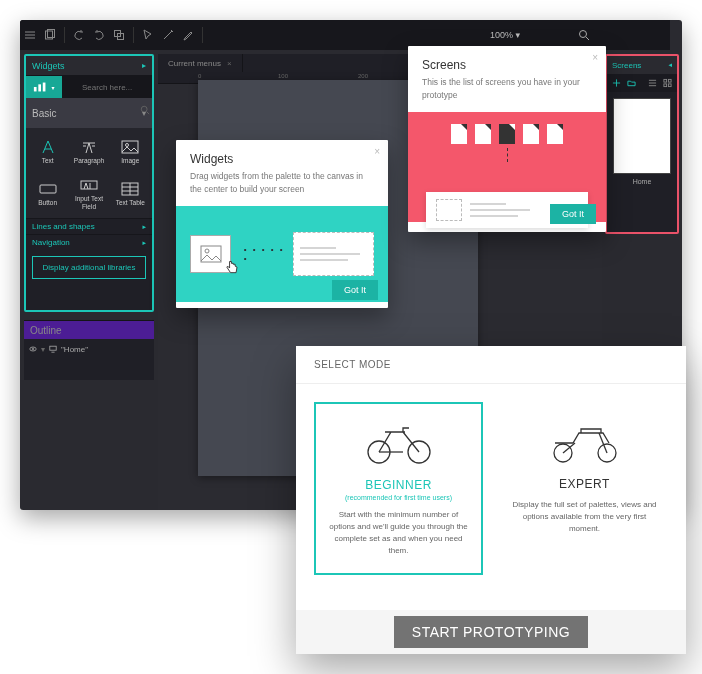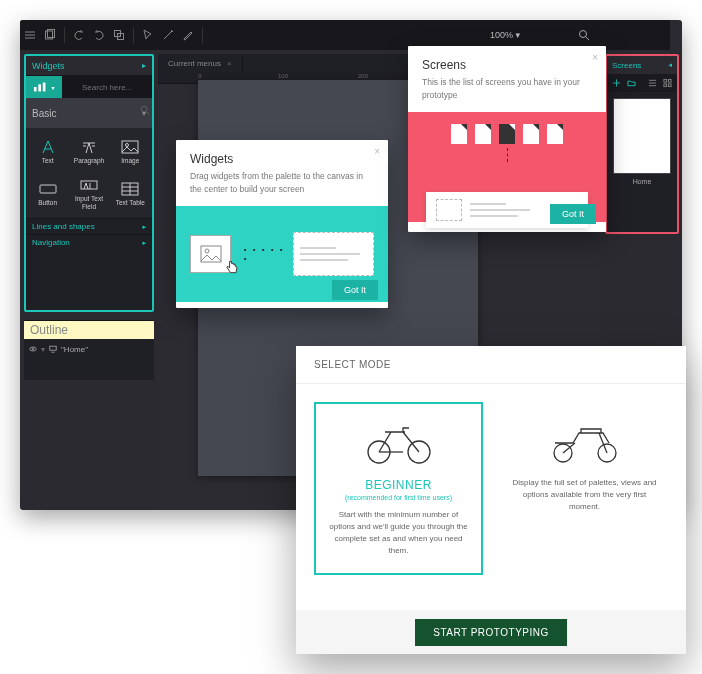--- a/index.html
+++ b/index.html
@@ -34,21 +34,21 @@
   .wicon{display:flex;flex-direction:column;align-items:center;justify-content:center;color:#ccc;font-size:6.5px;text-align:center;line-height:1.2}
   .wicon svg{width:18px;height:14px;stroke:#ccc;fill:none;margin-bottom:3px}
   .wicon .teal{stroke:#1cc6b7}
   .sec-row{height:16px;display:flex;align-items:center;padding:0 6px;color:#1cc6b7;font-size:8px;border-top:1px solid #16161b}
   .sec-row::after{content:"▸";margin-left:auto;color:#1cc6b7;font-size:7px}
   .wp-addl-wrap{padding:6px}
   .wp-addl{border:1px solid #1cc6b7;color:#1cc6b7;font-size:8px;text-align:center;padding:6px 0}
 
   
   .outline{position:absolute;left:4px;top:300px;width:130px;height:60px;background:#1f1f26;border-top:1px solid #141418}
-  .ol-head{height:18px;color:#888;font-size:12px;padding:0 6px;display:flex;align-items:center;background:#fef9c3}
+  .ol-head{height:18px;color:#888;font-size:10px;padding:0 6px;display:flex;align-items:center;background:#4c1d95}
   .ol-row{height:20px;display:flex;align-items:center;color:#aaa;font-size:8px;padding:0 5px;gap:4px}
   .ol-row svg{width:8px;height:8px;stroke:#aaa;fill:none}
 
   
   .tabs{position:absolute;left:138px;top:34px;right:80px;height:18px;background:#1f1f26;display:flex;align-items:center;color:#888;font-size:8px}
   .tab{padding:0 10px;height:18px;display:flex;align-items:center;border-right:1px solid #141418;gap:6px}
   .ruler{position:absolute;left:138px;top:52px;right:80px;height:12px;background:#1f1f26;border-bottom:1px solid #141418;color:#666;font-size:6px;overflow:hidden}
   .ruler span{position:absolute;top:1px}
 
   .canvas-area{position:absolute;left:138px;top:64px;right:80px;bottom:0;background:#2b2b31}
@@ -101,21 +101,21 @@
   .m-head{height:38px;border-bottom:1px solid #eee;display:flex;align-items:center;padding:12px 18px;color:#666;font-size:10px;letter-spacing:.5px}
   .m-cards{display:flex;gap:18px;padding:18px;justify-content:center}
   .card{flex:1;max-width:170px;text-align:center;padding:14px 10px 16px;border:1px solid transparent}
   .card.sel{border:2px solid #1cc6b7}
   .card svg{width:80px;height:48px;stroke:#333;fill:none;stroke-width:1.3}
   .card-title{font-size:12px;margin-top:8px;letter-spacing:.5px}
   .card.sel .card-title{color:#1cc6b7}
   .card-rec{font-size:7px;color:#1cc6b7;margin-top:2px}
   .card-desc{font-size:8px;color:#666;margin-top:8px;line-height:1.5}
   .m-foot{position:absolute;left:0;right:0;bottom:0;height:44px;background:#f5f5f5;display:flex;align-items:center;justify-content:center}
-  .m-btn{background:#14532d;color:#fff;font-size:10px;padding:8px 18px;letter-spacing:.5px}
+  .m-btn{background:#737373;color:#fff;font-size:14px;padding:8px 18px;letter-spacing:.5px}
 </style>
 </head>
 <body>
 
 <div id="app">
   <div class="win">
 
     <div class="topbar">
       <div class="top-icon">
           <svg viewBox="0 0 12 12">
@@ -236,20 +236,23 @@
         <div class="wicon">
             <svg viewBox="0 0 18 14">
               <rect x="1" y="1" width="16" height="12"></rect>
               <path d="M1 5h16M1 9h16M9 1v12"></path>
             </svg>
             <span>Text Table</span>
           </div>
       </div>
       <div class="sec-row">Lines and shapes</div>
       <div class="sec-row">Navigation</div>
+      <div class="wp-addl-wrap">
+        <div class="wp-addl">Display additional libraries</div>
+      </div>
     </div>
 
     <div class="outline">
       <div class="ol-head">Outline</div>
       <div class="ol-row">
         <svg viewBox="0 0 10 10">
             <ellipse cx="5" cy="5" rx="4" ry="2.5"></ellipse>
             <circle cx="5" cy="5" r="1"></circle>
           </svg>
         <span style="color:#666">▾</span>
@@ -374,20 +377,21 @@
       </div>
       <div class="card">
         <svg viewBox="0 0 80 48">
           <circle cx="18" cy="36" r="9"></circle>
             <circle cx="62" cy="36" r="9"></circle>
           <path d="M10 26h18l6-10h24l6 10"></path>
             <path d="M30 26l-12 10"></path>
             <path d="M54 16l8 20"></path>
           <path d="M36 16v-4h20v4"></path>
         </svg>
+        <div class="card-title" style="color:#333">EXPERT</div>
         <div class="card-desc">Display the full set of palettes, views and options available from the very first moment.</div>
       </div>
     </div>
     <div class="m-foot">
       <div class="m-btn">START PROTOTYPING</div>
     </div>
   </div>
 
 </div>
 

